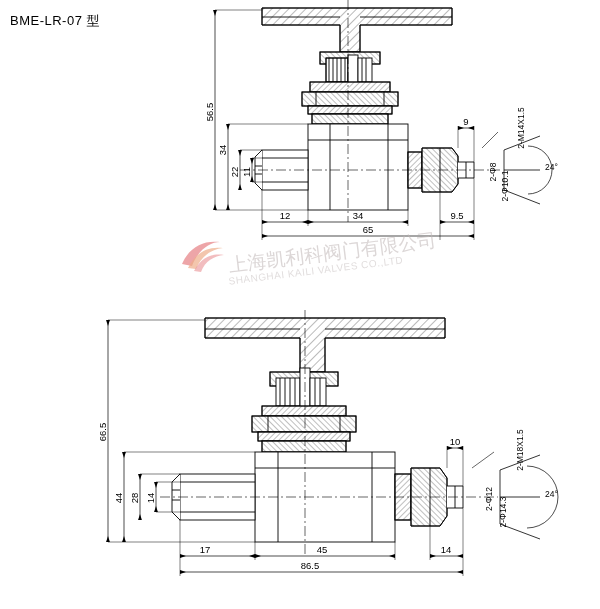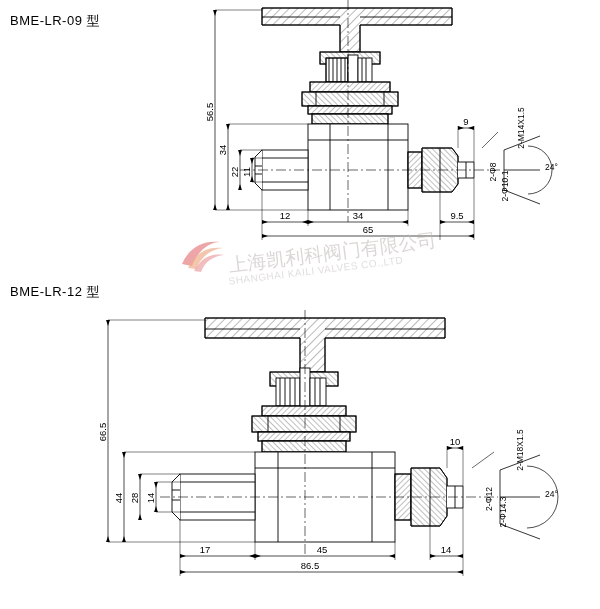--- a/index.html
+++ b/index.html
@@ -43,22 +43,21 @@
   .wm-en{left:48px;top:33px;font-size:10px;color:#c9c2c2;letter-spacing:.5px;}
   .wm-logo{
     position:absolute;left:0;top:4px;width:46px;height:40px;
   }
 </style>
 </head>
 <body>
 
 <div class="stage">
 
-  <div class="model-title" id="title-08">BME-LR-09 型</div>
-  <div class="model-title" id="title-12">BME-LR-12 型</div>
+  <div class="model-title" id="title-08">BME-LR-07 型</div>
 
   <svg viewBox="0 0 600 609">
     <defs>
       <pattern id="hatchR" width="6" height="6" patternTransform="rotate(45)" patternUnits="userSpaceOnUse">
         <line x1="0" y1="0" x2="0" y2="6" stroke="#000" stroke-width="0.6"></line>
       </pattern>
       <pattern id="hatchL" width="6" height="6" patternTransform="rotate(-45)" patternUnits="userSpaceOnUse">
         <line x1="0" y1="0" x2="0" y2="6" stroke="#000" stroke-width="0.6"></line>
       </pattern>
       <pattern id="hatchRf" width="4" height="4" patternTransform="rotate(45)" patternUnits="userSpaceOnUse">

